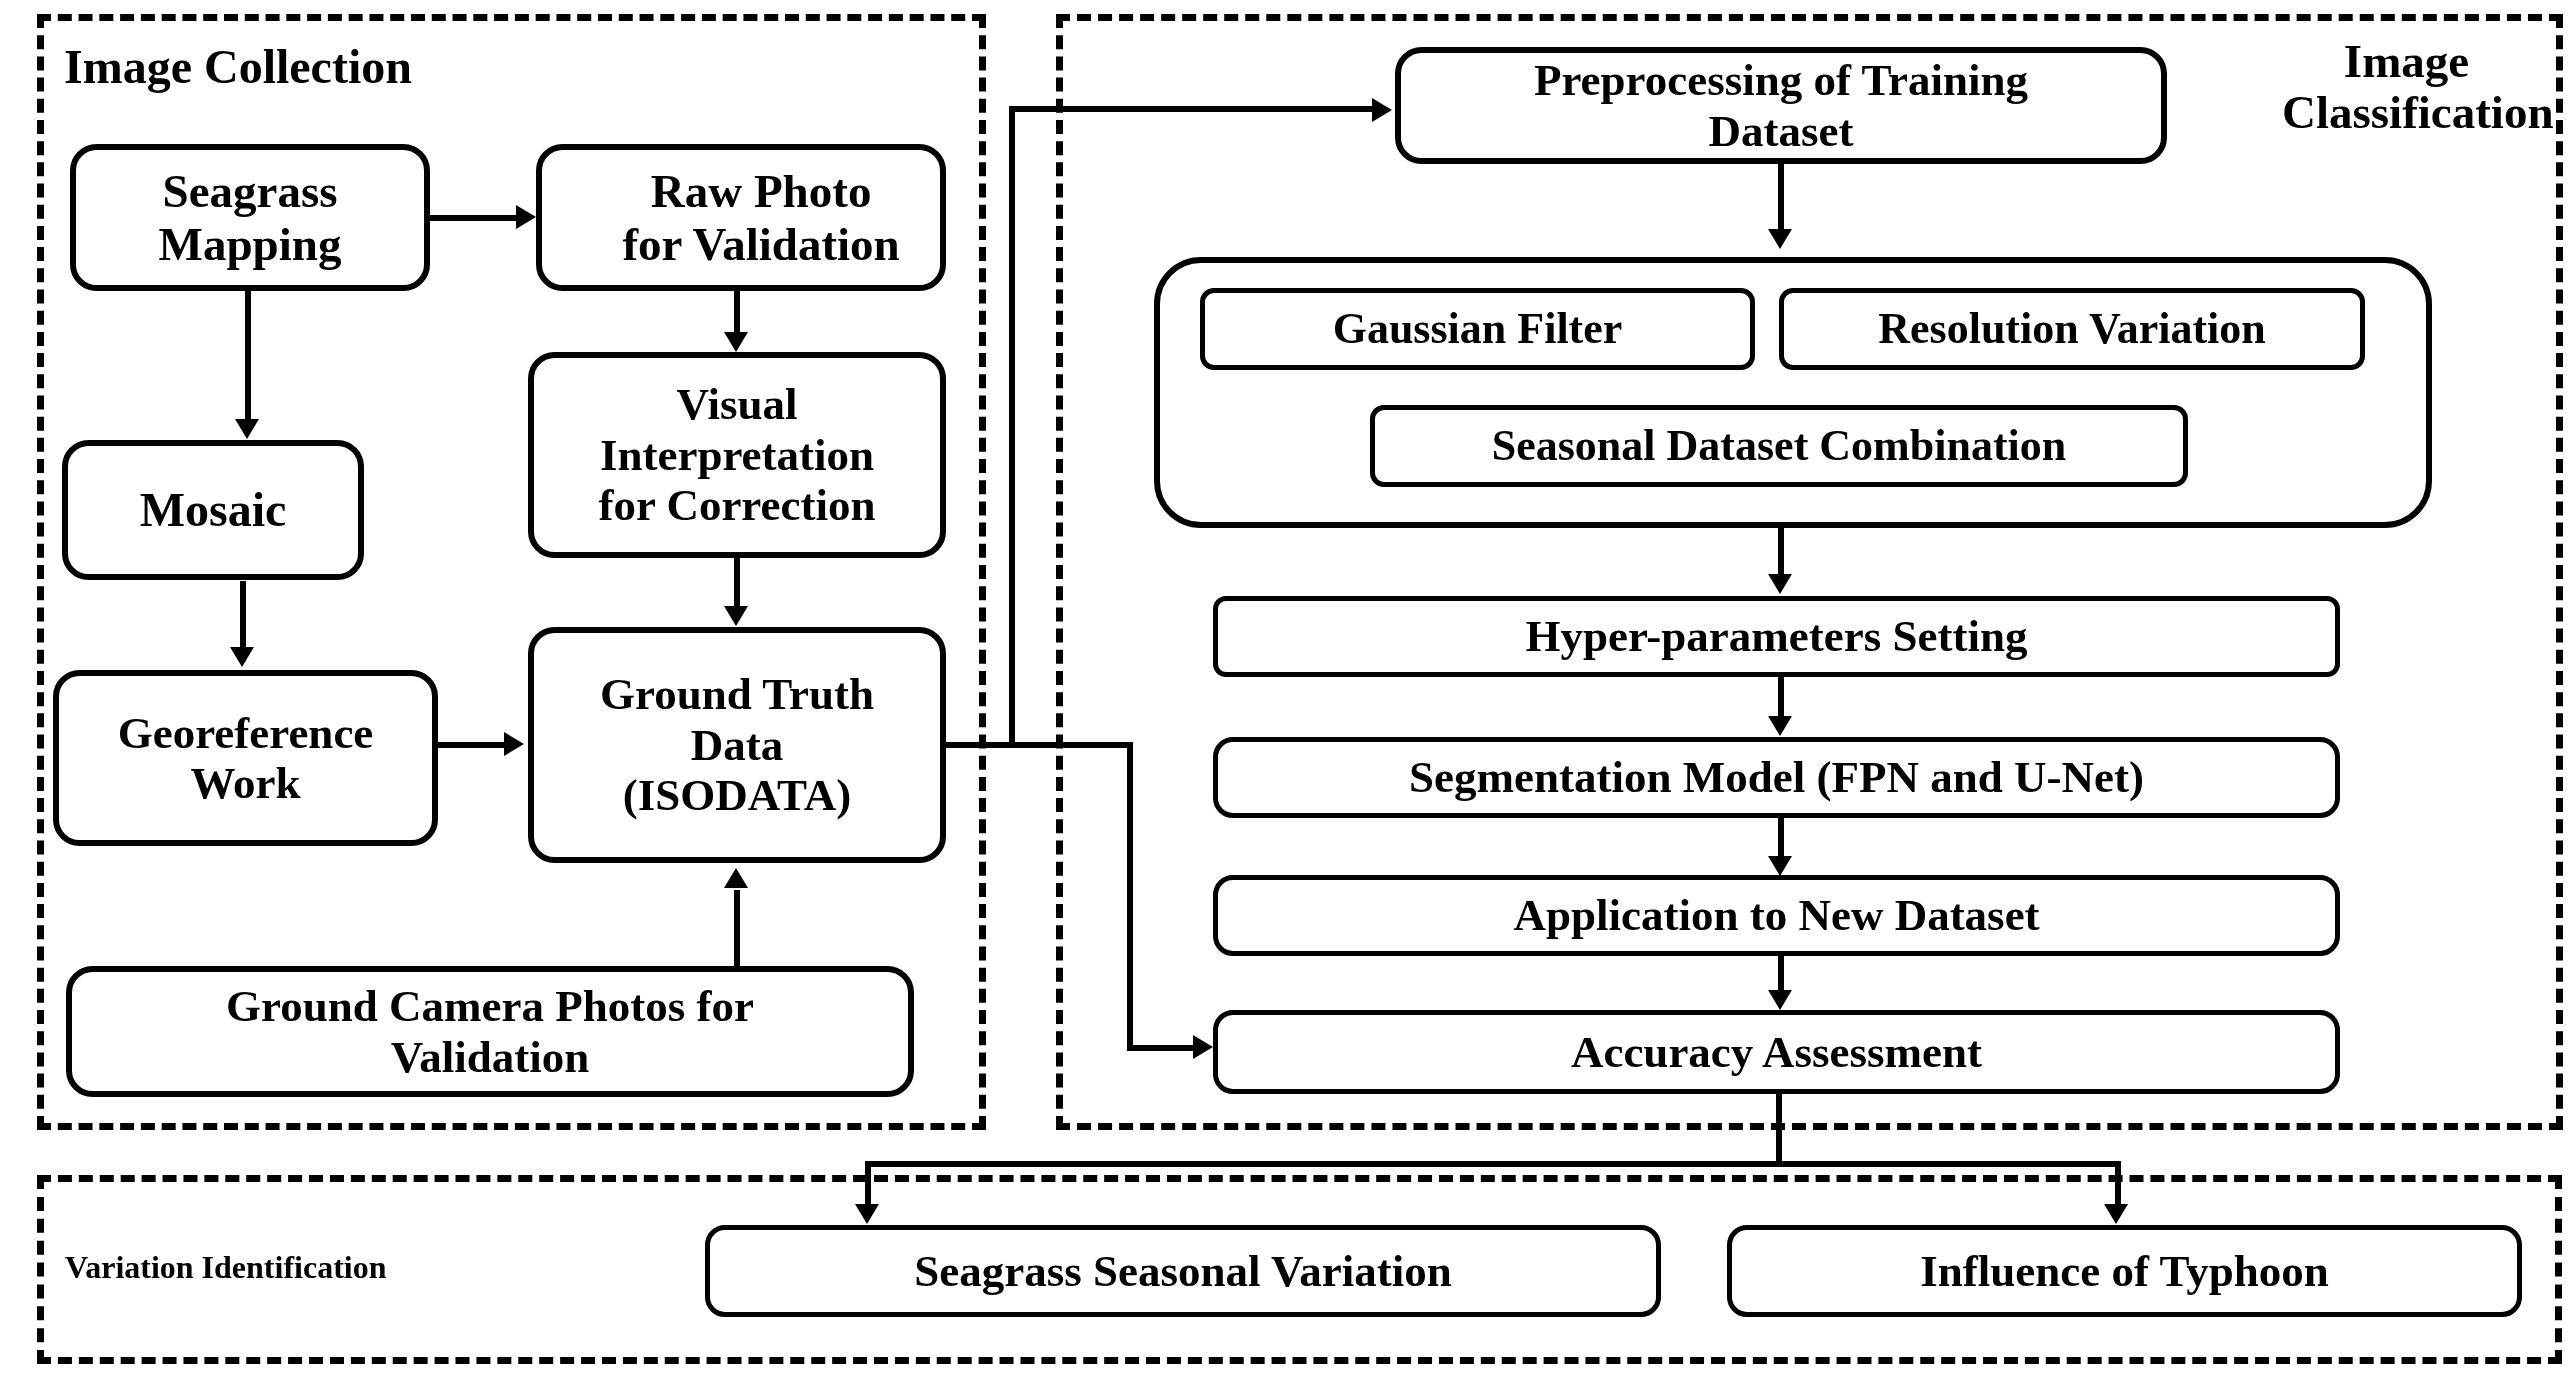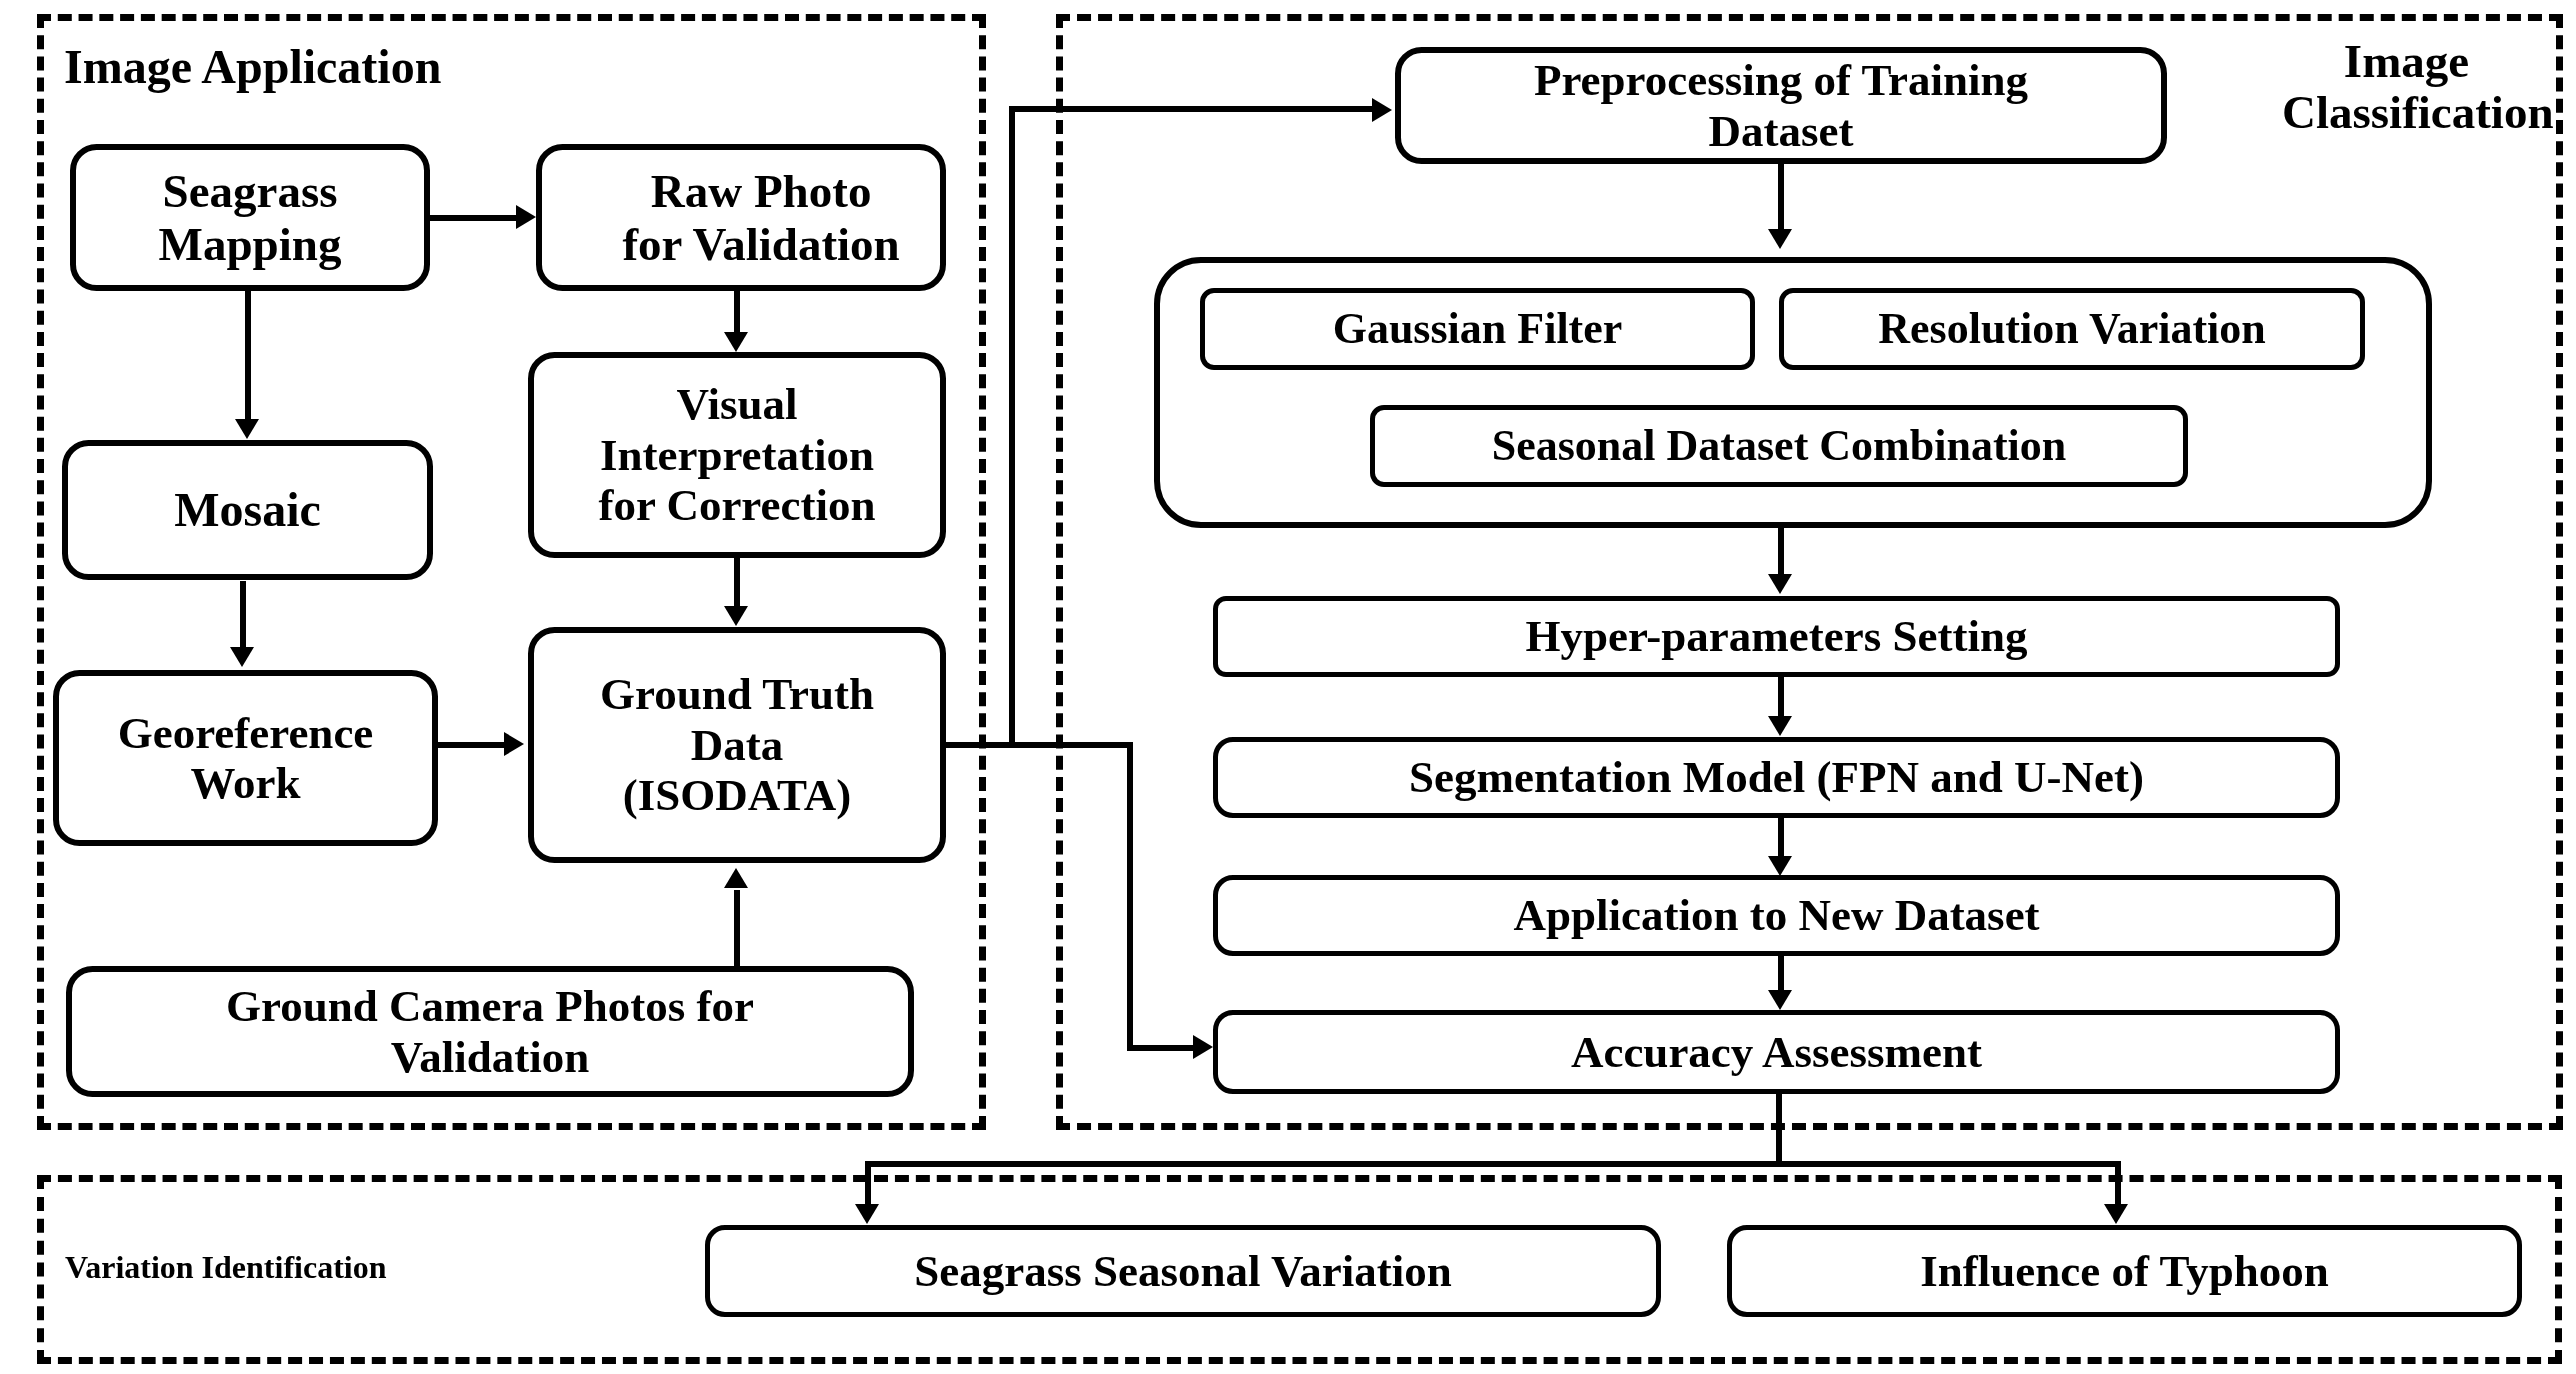--- a/index.html
+++ b/index.html
@@ -30,32 +30,32 @@
   .arr-down{border-left:12.5px solid transparent;border-right:12.5px solid transparent;border-top:20px solid #000;}
   .arr-up{border-left:12.5px solid transparent;border-right:12.5px solid transparent;border-bottom:20px solid #000;}
   .arr-right{border-top:12.5px solid transparent;border-bottom:12.5px solid transparent;border-left:20px solid #000;}
 </style>
 </head>
 <body>
 
 <div id="stage">
 
   <div class="group" style="left:37px;top:14px;width:949px;height:1116px;"></div>
-  <div class="group-title" style="left:64px;top:41px;font-size:48px;">Image Application</div>
+  <div class="group-title" style="left:64px;top:41px;font-size:48px;">Image Collection</div>
 
   <div class="box" style="left:70px;top:144px;width:360px;height:147px;font-size:47px;white-space:pre-line;">Seagrass
 Mapping</div>
 
   <div class="box" style="left:536px;top:144px;width:410px;height:147px;font-size:47px;white-space:pre-line;padding-left:48px;">Raw Photo
 for Validation</div>
 
   <div class="ln hl" style="left:430px;top:215px;width:87px;"></div>
   <div class="arrow arr-right" style="left:516px;top:205px;"></div>
 
-  <div class="box" style="left:62px;top:440px;width:371px;height:140px;font-size:48px;white-space:pre-line;">Mosaic</div>
+  <div class="box" style="left:62px;top:440px;width:302px;height:140px;font-size:48px;white-space:pre-line;">Mosaic</div>
 
   <div class="ln vl" style="left:245px;top:291px;height:129px;"></div>
   <div class="arrow arr-down" style="left:235px;top:419px;"></div>
 
   <div class="box" style="left:528px;top:352px;width:418px;height:206px;font-size:45px;white-space:pre-line;">Visual
 Interpretation
 for Correction</div>
 
   <div class="ln vl" style="left:734px;top:291px;height:44px;"></div>
   <div class="arrow arr-down" style="left:724px;top:332px;"></div>

